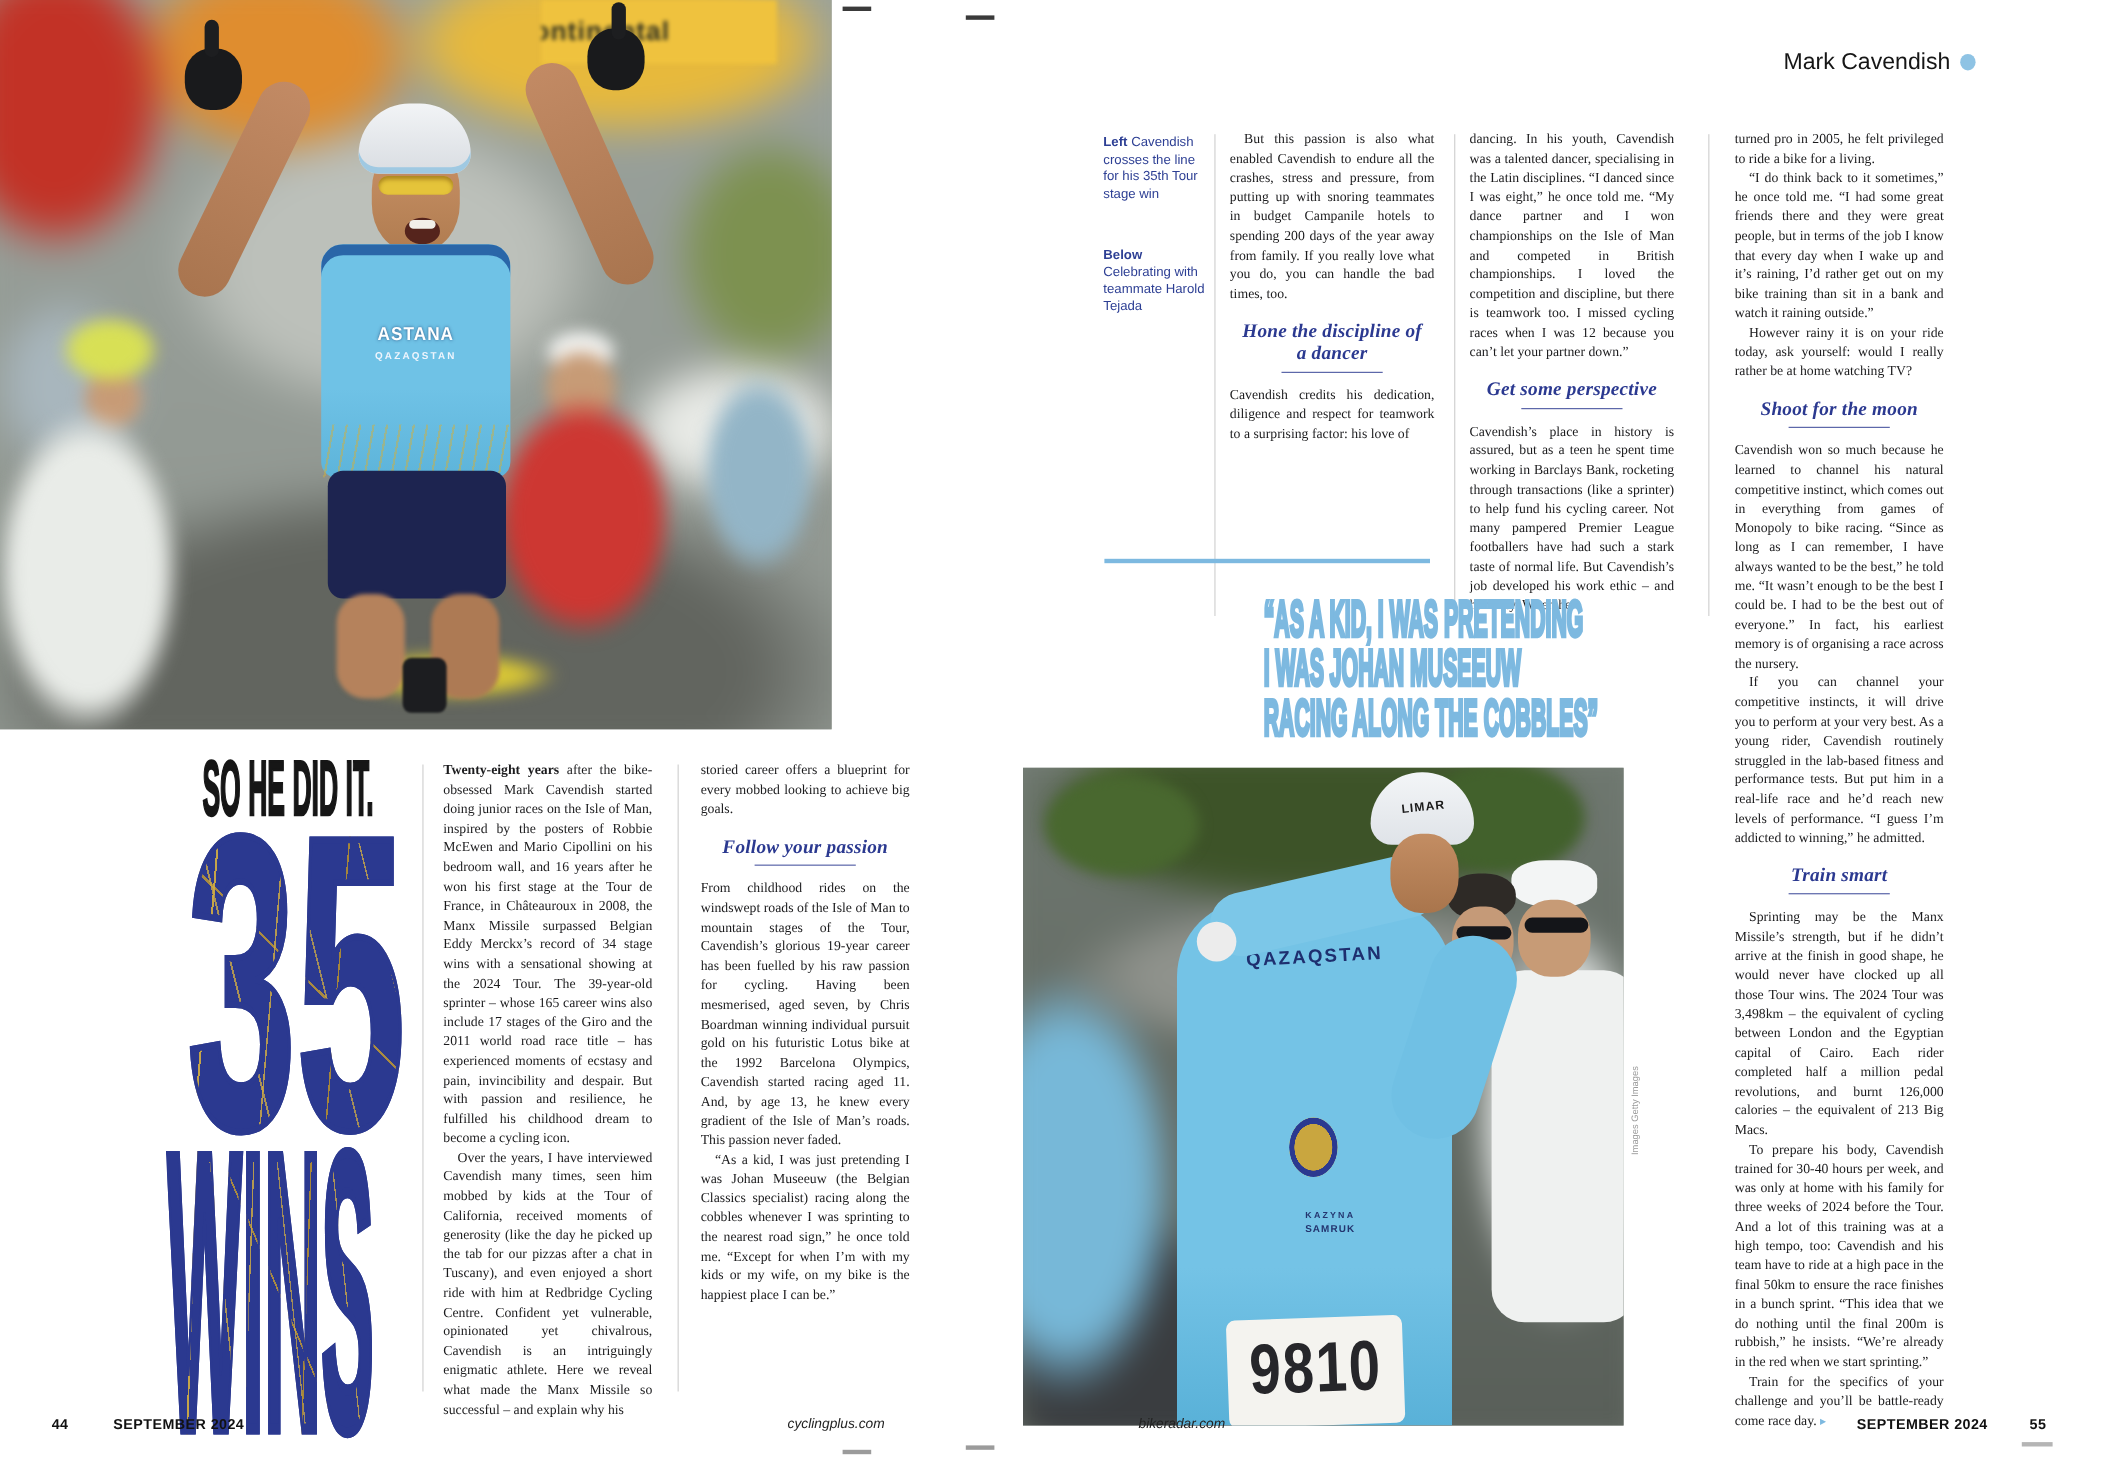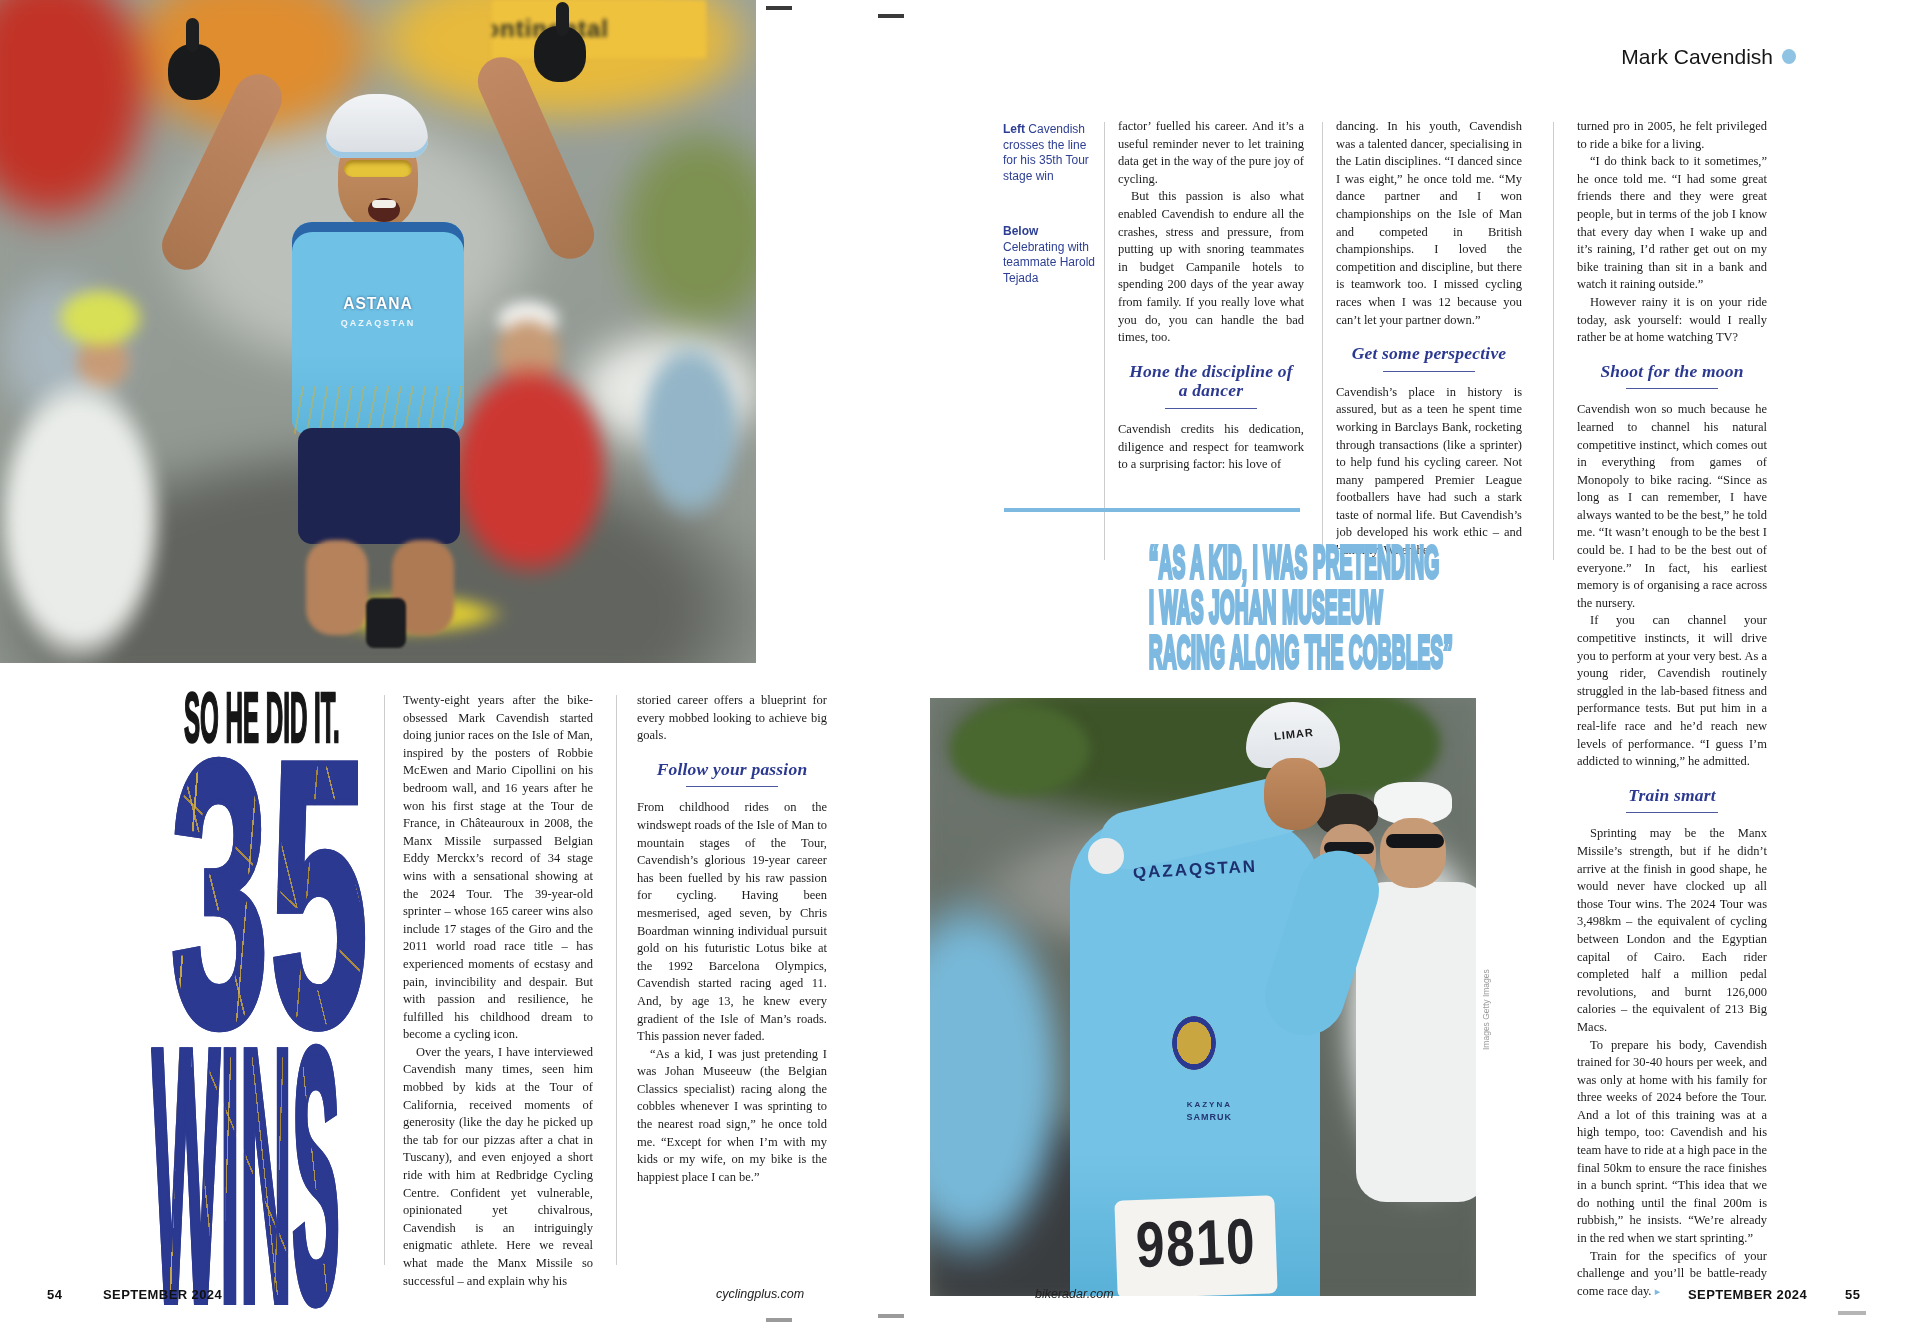--- a/index.html
+++ b/index.html
@@ -5,21 +5,21 @@
   html,body{margin:0;padding:0;background:#ffffff;}
   .spread{position:relative;width:1920px;height:1328px;background:#fff;overflow:hidden;
           font-family:"Liberation Serif",serif;color:#1c1c1e;}
   .abs{position:absolute;}
 
   
   .body-col{position:absolute;font:12.5px/17.6px "Liberation Serif",serif;color:#1b1b1d;
             text-align:justify;}
   .body-col p{margin:0;}
   .body-col p.ind{text-indent:13px;}
-  .lead{font-weight:400;}
+  .lead{font-weight:700;}
 
   .col-heading{font:italic 700 17.5px/1.12 "Liberation Serif",serif;color:#2b3990;
                text-align:center;margin:15px 6px 0;letter-spacing:.2px;}
   .heading-rule{width:92px;height:1px;background:#2b3990;margin:7px auto 12px;opacity:.85;}
   .vrule{position:absolute;width:1px;background:#cdcdcd;}
 
   
   .kicker{position:absolute;left:184px;top:682px;font:700 71px/1 "Liberation Sans",sans-serif;
           color:#161616;-webkit-text-stroke:2.5px #161616;transform:scaleX(.34);
           transform-origin:left top;white-space:nowrap;}
@@ -213,21 +213,21 @@
     </div>
 
     <div class="body-col" style="left:637px;top:692px;width:190px;height:580px;">
       <p>storied career offers a blueprint for every mobbed looking to achieve big goals.</p>
       <h3 class="col-heading">Follow your passion</h3>
       <div class="heading-rule"></div>
       <p>From childhood rides on the windswept roads of the Isle of Man to mountain stages of the Tour, Cavendish’s glorious 19-year career has been fuelled by his raw passion for cycling. Having been mesmerised, aged seven, by Chris Boardman winning individual pursuit gold on his futuristic Lotus bike at the 1992 Barcelona Olympics, Cavendish started racing aged 11. And, by age 13, he knew every gradient of the Isle of Man’s roads. This passion never faded.</p>
       <p class="ind">“As a kid, I was just pretending I was Johan Museeuw (the Belgian Classics specialist) racing along the cobbles whenever I was sprinting to the nearest road sign,” he once told me. “Except for when I’m with my kids or my wife, on my bike is the happiest place I can be.”</p>
     </div>
 
-    <div class="abs footer-bold" style="left:47px;top:1288px;">54</div>
+    <div class="abs footer-bold" style="left:47px;top:1288px;">44</div>
     <div class="abs footer-bold" style="left:103px;top:1288px;">SEPTEMBER 2024</div>
     <div class="abs footer-site" style="left:716px;top:1288px;">cyclingplus.com</div>
   </section>
 
   <section>
 
     <div class="section-header">
       <span>Mark Cavendish</span>
       <span class="section-dot"></span>
     </div>
@@ -237,21 +237,20 @@
     </div>
     <div class="caption" style="top:224px;">
       <b style="display:block;">Below</b><span>Celebrating with teammate Harold Tejada</span>
     </div>
 
     <div class="vrule" style="left:1104px;top:122px;height:438px;"></div>
     <div class="vrule" style="left:1322px;top:122px;height:438px;"></div>
     <div class="vrule" style="left:1553px;top:122px;height:438px;"></div>
 
     <div class="body-col" style="left:1118px;top:118px;width:186px;height:442px;">
-      <p>factor’ fuelled his career. And it’s a useful reminder never to let training data get in the way of the pure joy of cycling.</p>
       <p class="ind">But this passion is also what enabled Cavendish to endure all the crashes, stress and pressure, from putting up with snoring teammates in budget Campanile hotels to spending 200 days of the year away from family. If you really love what you do, you can handle the bad times, too.</p>
       <h3 class="col-heading">Hone the discipline of a dancer</h3>
       <div class="heading-rule"></div>
       <p>Cavendish credits his dedication, diligence and respect for teamwork to a surprising factor: his love of</p>
     </div>
 
     <div class="body-col" style="left:1336px;top:118px;width:186px;height:442px;overflow:hidden;">
       <p>dancing. In his youth, Cavendish was a talented dancer, specialising in the Latin disciplines. “I danced since I was eight,” he once told me. “My dance partner and I won championships on the Isle of Man and competed in British championships. I loved the competition and discipline, but there is teamwork too. I missed cycling races when I was 12 because you can’t let your partner down.”</p>
       <h3 class="col-heading">Get some perspective</h3>
       <div class="heading-rule"></div>

